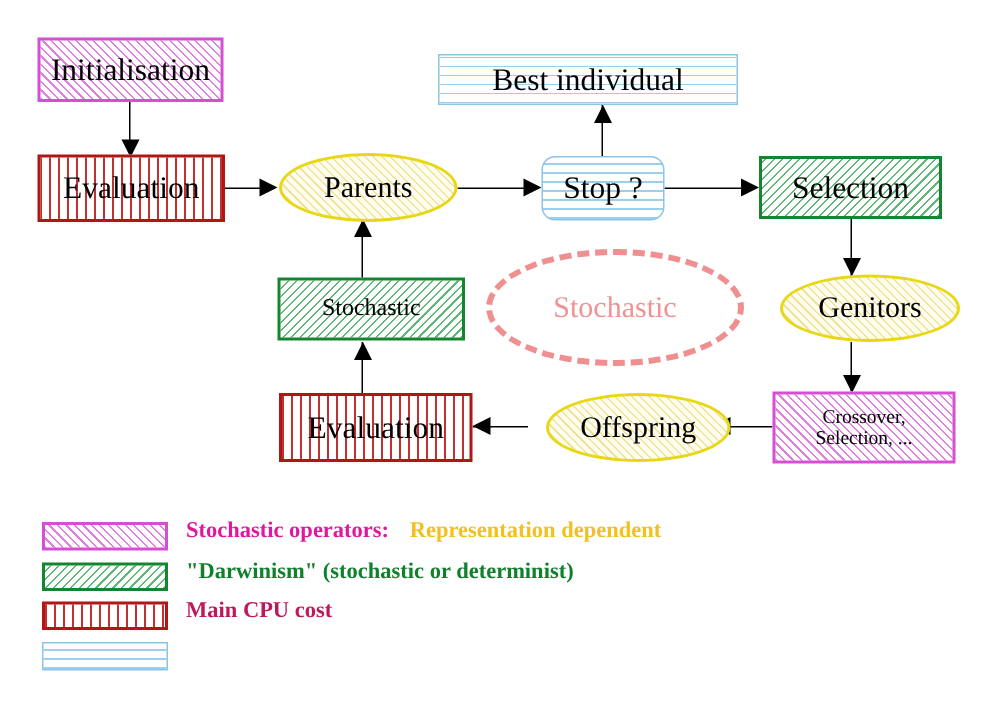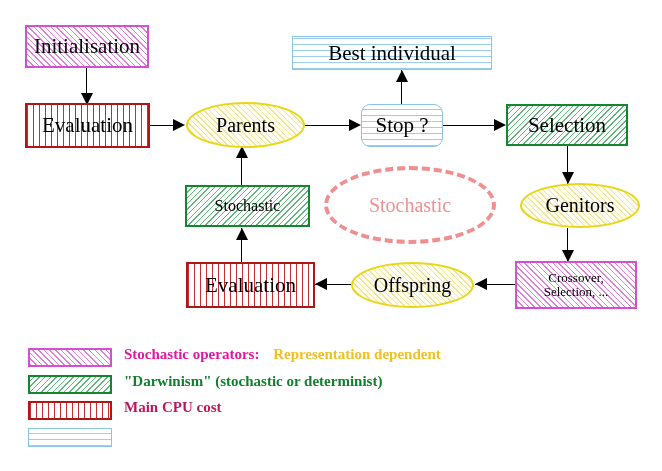--- a/index.html
+++ b/index.html
@@ -191,21 +191,21 @@
 
   <div class="node fill-yellow ellipse" style="left:520px; top:183px; width:120px; height:45px; font-size:20px;">
     <span class="lbl">Genitors</span>
   </div>
 
   <div class="node fill-magenta" style="left:515px; top:261px; width:122px; height:48px; font-size:13px; flex-direction:column; justify-content:center;">
     <span class="lbl">Crossover,</span>
     <span class="lbl">Selection, ...</span>
   </div>
 
-  <div class="node fill-yellow ellipse" style="left:351px; top:262px; width:123px; height:46px; font-size:20px;">
+  <div class="node fill-yellow ellipse" style="left:364px; top:262px; width:123px; height:46px; font-size:20px;">
     <span class="lbl">Offspring</span>
   </div>
 
   <div class="node fill-red" style="left:186px; top:262px; width:129px; height:46px; font-size:21px;">
     <span class="lbl">Evaluation</span>
   </div>
 
   <div class="node fill-green" style="left:185px; top:185px; width:125px; height:42px; font-size:16px;">
     <span class="lbl">Stochastic</span>
   </div>

